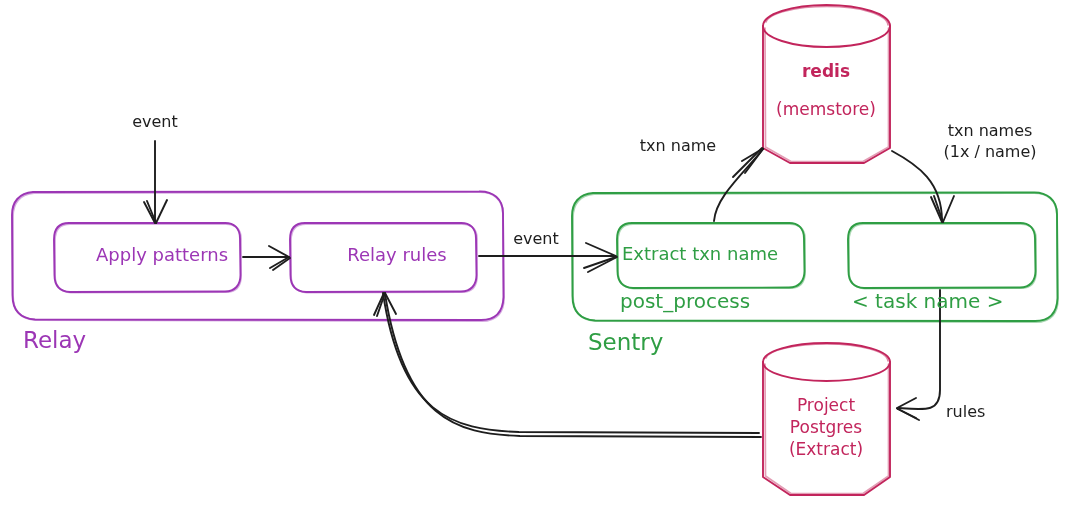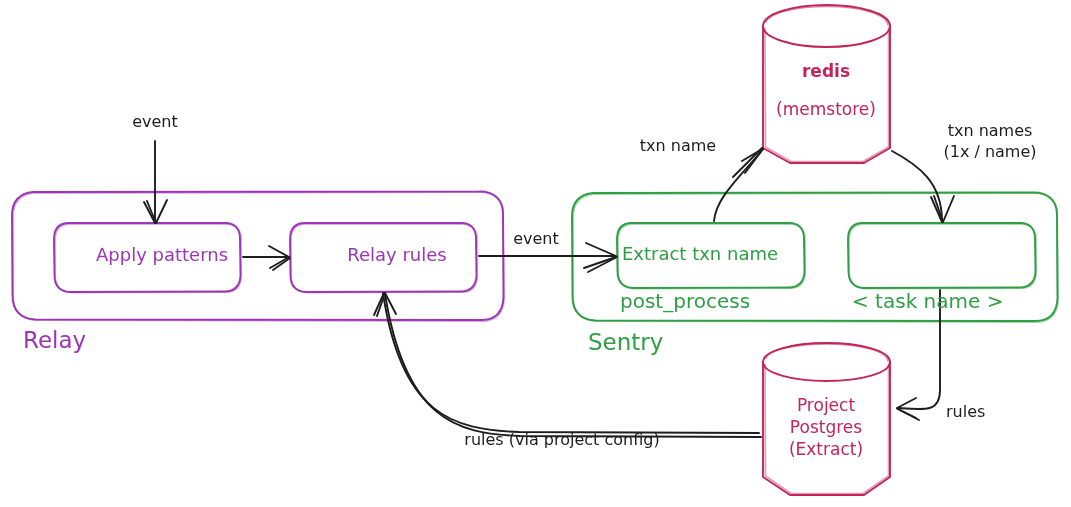--- a/index.html
+++ b/index.html
@@ -166,15 +166,14 @@
 <div class="lbl ctr t-db crimson" style="left:826px;top:396px;">Project</div>
 <div class="lbl ctr t-db crimson" style="left:826px;top:418px;">Postgres</div>
 <div class="lbl ctr t-db crimson" style="left:826px;top:440px;">(Extract)</div>
 
 <div class="lbl ctr t-edge black" style="left:155px;top:113px;">event</div>
 <div class="lbl ctr t-edge black" style="left:536px;top:230px;">event</div>
 <div class="lbl ctr t-edge black" style="left:678px;top:137px;">txn name</div>
 <div class="lbl ctr t-edge black" style="left:990px;top:122px;">txn names</div>
 <div class="lbl ctr t-edge black" style="left:990px;top:143px;">(1x / name)</div>
 <div class="lbl t-edge black" style="left:946px;top:403px;">rules</div>
-<div class="lbl ctr t-edge black" style="left:562px;top:431px;">rules (via project config)</div>
 
 </div>
 
 </body></html>

